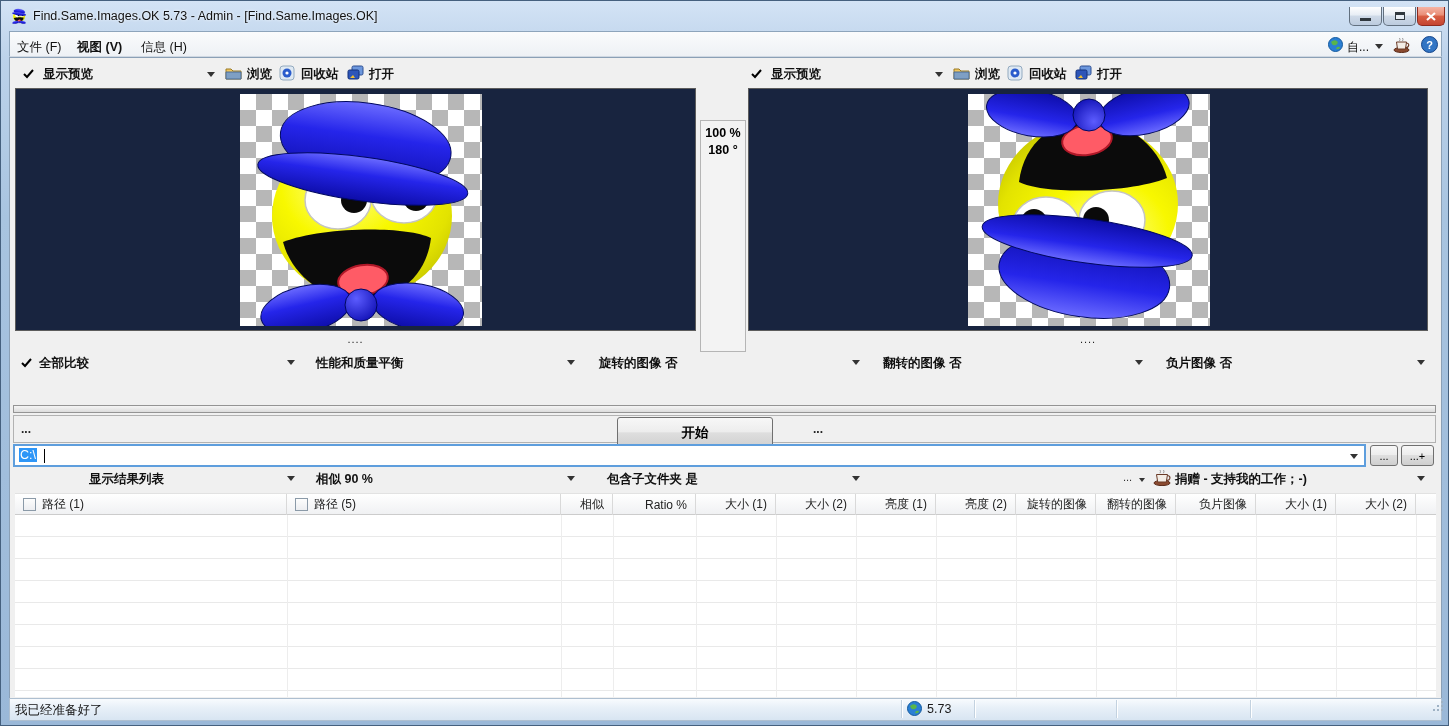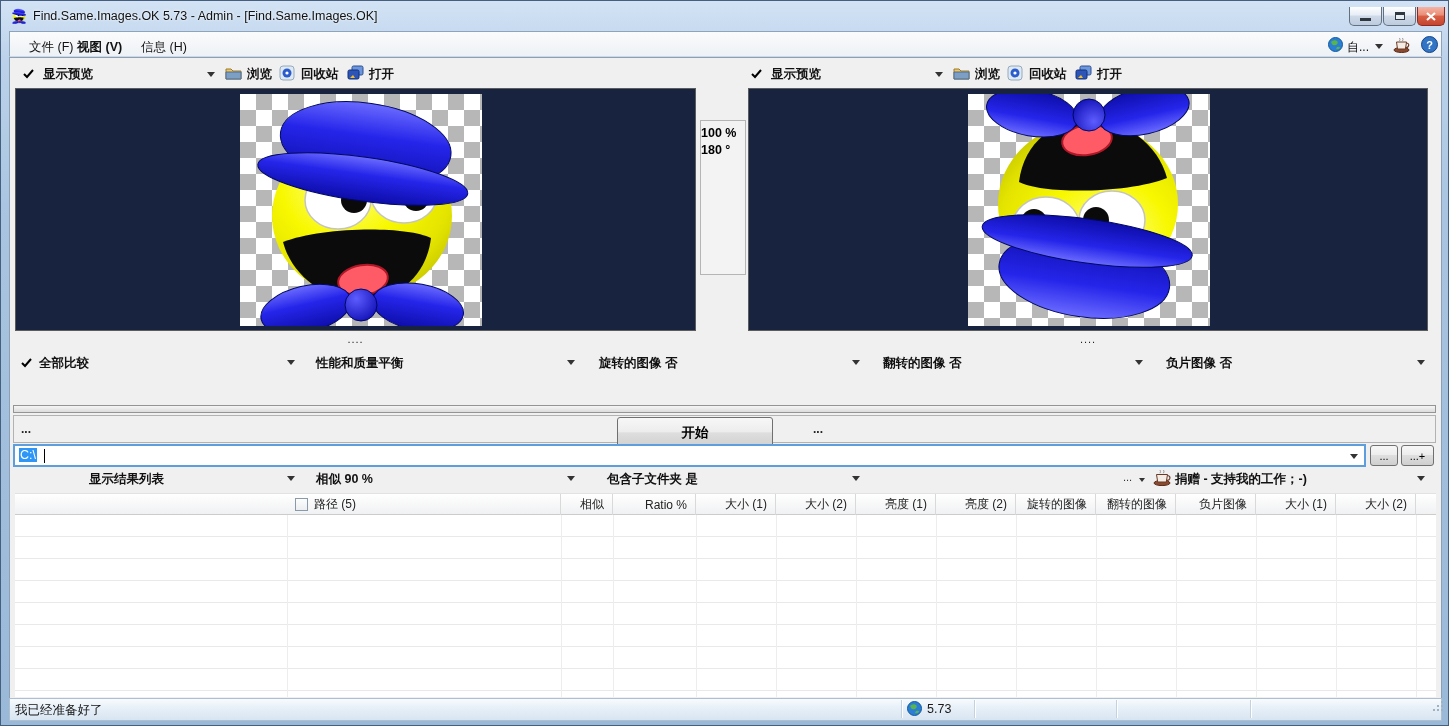--- a/index.html
+++ b/index.html
@@ -36,21 +36,21 @@
 
   
   .pane { top:87px; height:243px; background:#18243f; border:1px solid #5c5c5c; }
   .img-box { width:242px; height:232px;
     background:conic-gradient(#b7b7b7 25%,#ffffff 25% 50%,#b7b7b7 50% 75%,#ffffff 75%);
     background-size:32px 32px; }
   .img-box svg { display:block; width:242px; height:232px; }
   .rot180 svg { transform:rotate(180deg); }
   .caption { top:332px; text-align:center; font-size:11px; color:#222; letter-spacing:1px; }
 
-  .zoom-box { left:699px; top:119px; width:46px; height:155px; background:#f3f3f3; border:1px solid #b5b5b5; padding-top:4px; }
+  .zoom-box { left:699px; top:119px; width:46px; height:232px; background:#f3f3f3; border:1px solid #b5b5b5; text-align:center; padding-top:4px; }
   .zoom-box div { font-weight:bold; font-size:12.5px; line-height:17px; color:#000; }
 
   
   .msg-bar { left:12px; top:377px; width:1423px; height:24px; background:#f4f4f4; border:1px solid #ababab;
     text-align:center; line-height:22px; font-weight:bold; font-size:13px; color:#000; }
   .progress { left:12px; top:404px; width:1423px; height:8px; border:1px solid #949494; background:linear-gradient(180deg,#f5f5f5,#dcdcdc); }
   .start-row { left:12px; top:414px; width:1423px; height:28px; background:#f0f0f0; border:1px solid #b2b2b2; }
   .btn { border:1px solid #707070; border-radius:3px;
     background:linear-gradient(180deg,#f7f7f7 0%,#ededed 45%,#dedede 50%,#cfcfcf 100%);
     display:flex; align-items:center; justify-content:center; font-size:12.5px; color:#000; }
@@ -134,21 +134,21 @@
   <div class="abs win-btn" style="left:1382px;width:33px;">
       <div class="glyph-max"></div>
     </div>
   <div class="abs win-btn close" style="left:1416px;width:28px;">
     <svg width="10" height="9">
         <path d="M1,1 L9,8 M9,1 L1,8" stroke="#ffffff" stroke-width="2.2"></path>
       </svg>
   </div>
 
   <div class="abs menubar"></div>
-  <div class="abs menu-item" style="left:10px;margin-left:12px;">文件 (F)</div>
+  <div class="abs menu-item" style="left:10px;">文件 (F)</div>
   <div class="abs menu-item" style="left:70px;font-weight:bold;">视图 (V)</div>
   <div class="abs menu-item" style="left:134px;">信息 (H)</div>
   <div class="abs" style="left:1327px;top:36px;">
     <svg width="15" height="15">
         <circle cx="7.5" cy="7.5" r="7" fill="#2a7fd4" stroke="#155a9e"></circle>
         <path d="M3,5 Q6,2 9,4 Q11,6 8,8 Q5,9 4,7 Z" fill="#59b54a"></path>
         <path d="M9,10 Q12,9 12,11 Q10,13 8,12 Z" fill="#59b54a"></path>
       </svg>
   </div>
   <div class="abs" style="left:1346px;top:38px;font-size:12px;color:#111;">自...</div>
@@ -290,20 +290,24 @@
         <ellipse cx="9" cy="14" rx="8" ry="2.6" fill="#8a4a30" stroke="#5c2c1a"></ellipse>
         <path d="M3.5,5.5 L14.5,5.5 L13.3,13 L4.7,13 Z" fill="#f3ede6" stroke="#6b3a26"></path>
         <path d="M14.5,6.5 q3.2,0.5 2.2,3.2 q-0.9,2.1 -3.2,1.5" fill="none" stroke="#6b3a26" stroke-width="1.2"></path>
         <path d="M7,1 q1,1.6 0,3.2 M10.5,1 q1,1.6 0,3.2" stroke="#9a9a9a" fill="none"></path>
       </svg>
   </div>
   <div class="abs opt-label" style="left:1174px;top:470px;text-align:center;">捐赠 - 支持我的工作；-)</div>
   <div class="abs arrow" style="left:1416px;top:475px;"></div>
 
   <div class="abs thead">
+    <div class="th" style="left:0;width:272px;">
+      <span class="checkbox"></span>
+      <span>路径 (1)</span>
+    </div>
     <div class="th" style="left:272px;width:274px;">
       <span class="checkbox"></span>
       <span>路径 (5)</span>
     </div>
     <div class="th num" style="left:546px;width:52px;">相似</div>
     <div class="th num" style="left:598px;width:83px;">Ratio %</div>
     <div class="th num" style="left:681px;width:80px;">大小 (1)</div>
     <div class="th num" style="left:761px;width:80px;">大小 (2)</div>
     <div class="th num" style="left:841px;width:80px;">亮度 (1)</div>
     <div class="th num" style="left:921px;width:80px;">亮度 (2)</div>

